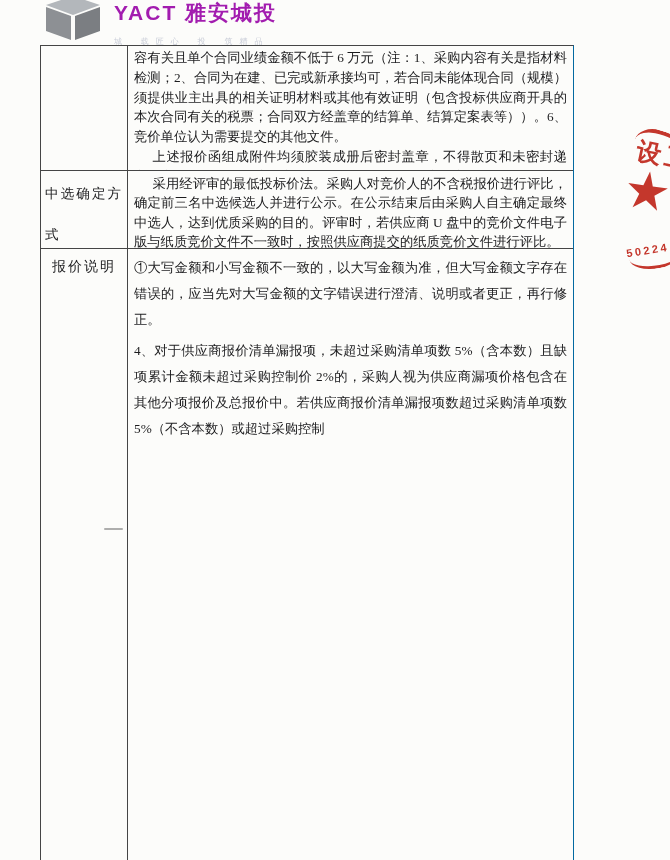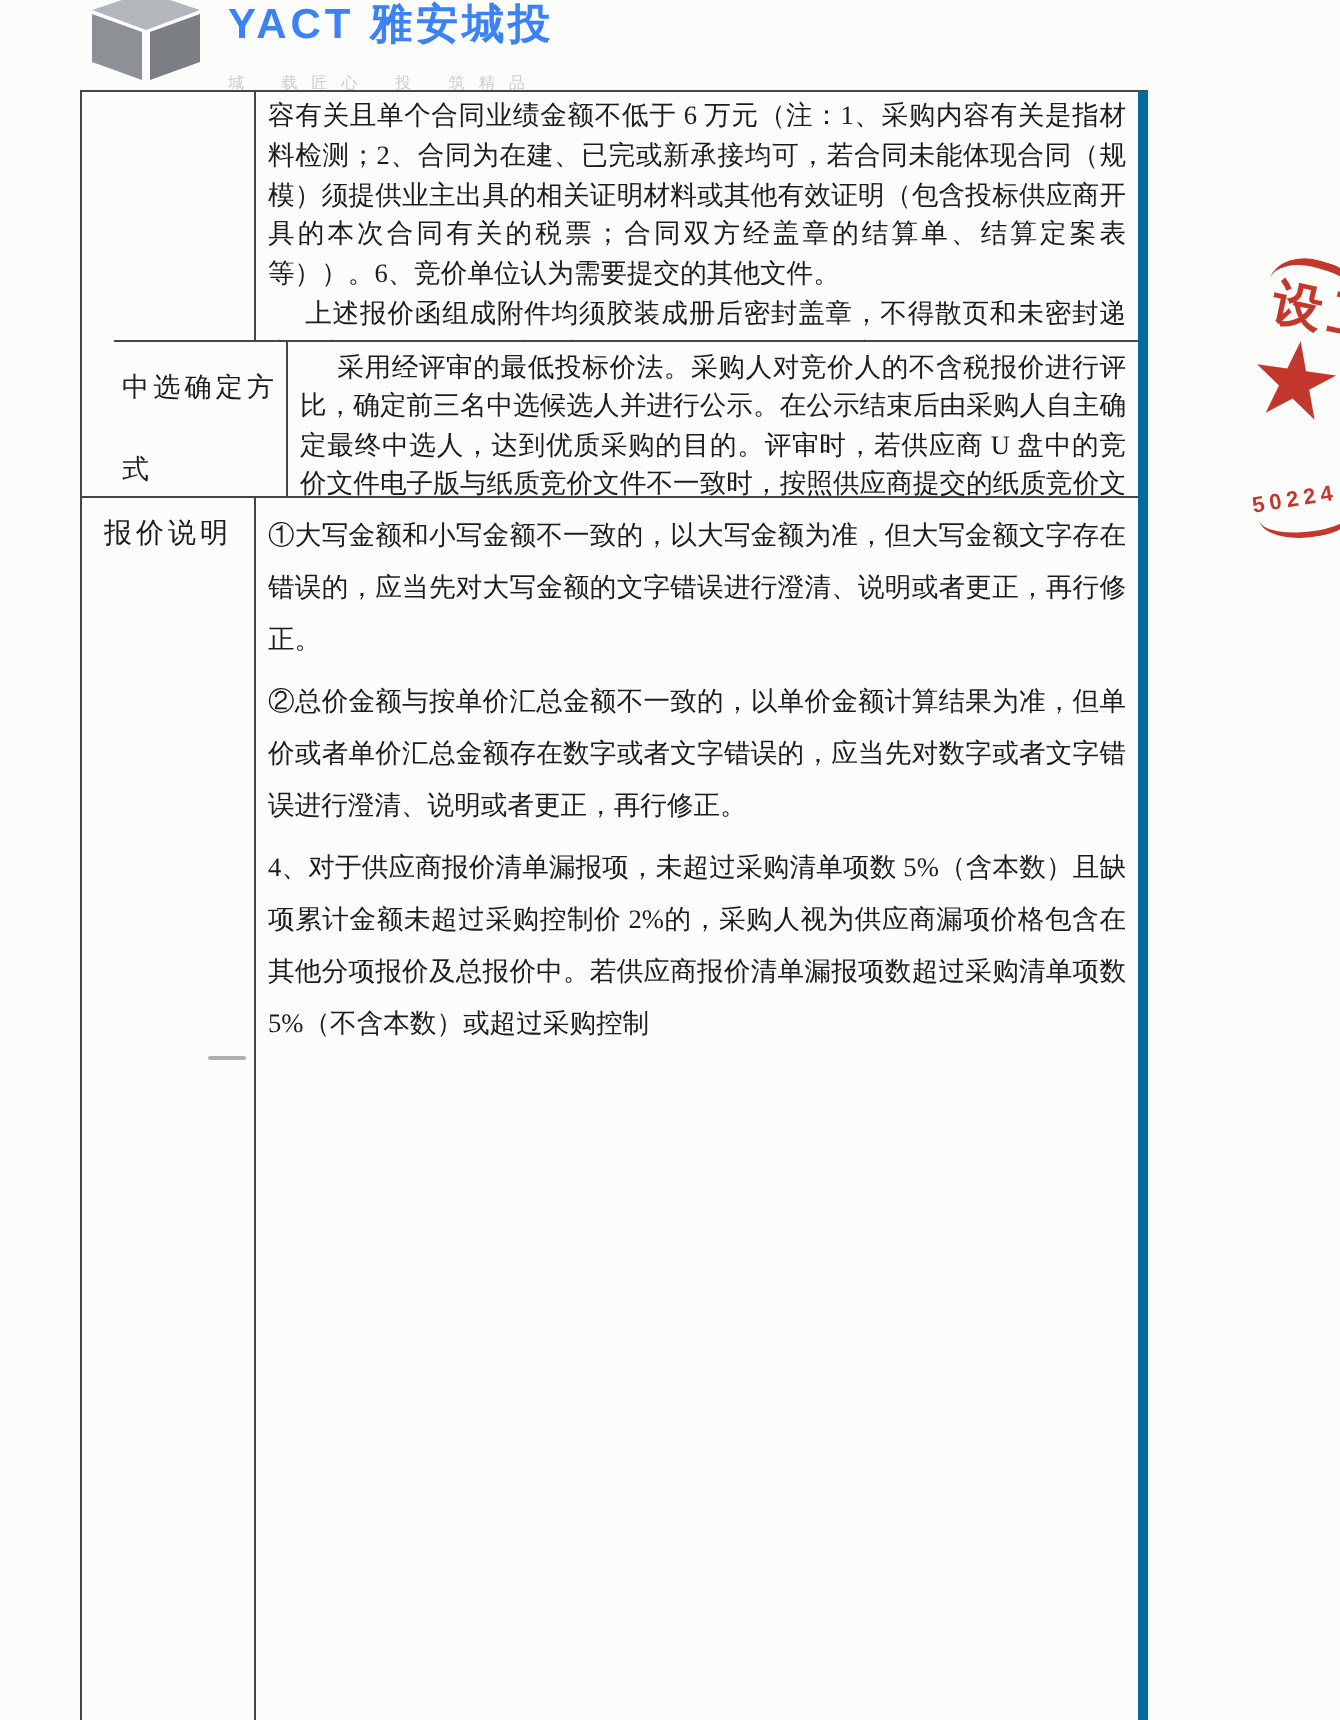--- a/index.html
+++ b/index.html
@@ -11,36 +11,36 @@
     overflow:hidden;
     font-family:"Liberation Serif","DejaVu Serif",serif;
     color:#1c1c1e;
   }
   
   .logo{position:absolute;left:42px;top:0;height:42px;display:flex;align-items:flex-start;}
   .logo-cube{width:62px;height:44px;margin-top:-4px;}
   .logo-textblock{margin-left:10px;}
   .logo-title{
     font-family:"Liberation Sans","DejaVu Sans",sans-serif;
-    font-size:21px;font-weight:bold;color:#3b82f6;letter-spacing:2px;line-height:26px;
+    font-size:21px;font-weight:bold;color:#a21caf;letter-spacing:2px;line-height:26px;
   }
   .logo-tagline{
     font-family:Liberation Mono, monospace;
     font-size:8px;color:#c9cdd8;letter-spacing:7px;margin-top:10px;
   }
   
   .doc-table{
     position:absolute;left:40px;top:45px;width:534px;height:815px;
-    border-top:1px solid #454545;border-left:1px solid #454545;border-right:5px solid #0369a1;
+    border-top:1px solid #454545;border-left:1px solid #454545;border-right:1px solid #0369a1;
     display:flex;flex-direction:column;
     box-sizing:border-box;
   }
   .trow{display:flex;box-sizing:border-box;}
   .trow1{height:124px;}
-  .trow2{height:78px;border-top:1px solid #454545;margin-left:16px;}
+  .trow2{height:78px;border-top:1px solid #454545;}
   .trow3{flex:1;border-top:1px solid #454545;}
   .cell-label{
     width:87px;flex:0 0 87px;border-right:1px solid #454545;box-sizing:border-box;
     padding:6px 4px 0 4px;text-align:center;
     font-size:13.5px;letter-spacing:2px;
   }
   .trow2 .cell-label{line-height:41px;text-align:justify;text-align-last:justify;padding-top:2px;}
   .trow3 .cell-label{padding-top:9px;font-size:14px;}
   .cell-content{
     flex:1;box-sizing:border-box;padding:2px 6px 0 6px;
@@ -117,21 +117,20 @@
       <div class="cell-label">中选确定方式</div>
       <div class="cell-content">
         <p class="indent1">采用经评审的最低投标价法。采购人对竞价人的不含税报价进行评比，确定前三名中选候选人并进行公示。在公示结束后由采购人自主确定最终中选人，达到优质采购的目的。评审时，若供应商 U 盘中的竞价文件电子版与纸质竞价文件不一致时，按照供应商提交的纸质竞价文件进行评比。</p>
       </div>
     </div>
 
     <div class="trow trow3">
       <div class="cell-label">报价说明</div>
       <div class="cell-content">
         <p>①大写金额和小写金额不一致的，以大写金额为准，但大写金额文字存在错误的，应当先对大写金额的文字错误进行澄清、说明或者更正，再行修正。</p>
-        <p>②总价金额与按单价汇总金额不一致的，以单价金额计算结果为准，但单价或者单价汇总金额存在数字或者文字错误的，应当先对数字或者文字错误进行澄清、说明或者更正，再行修正。</p>
         <p>4、对于供应商报价清单漏报项，未超过采购清单项数 5%（含本数）且缺项累计金额未超过采购控制价 2%的，采购人视为供应商漏项价格包含在其他分项报价及总报价中。若供应商报价清单漏报项数超过采购清单项数 5%（不含本数）或超过采购控制</p>
       </div>
     </div>
 
   </div>
 
   <div class="stamp">
     <div class="stamp-arc-top"></div>
     <div class="stamp-chars">设工</div>
     <div class="stamp-star">★</div>

